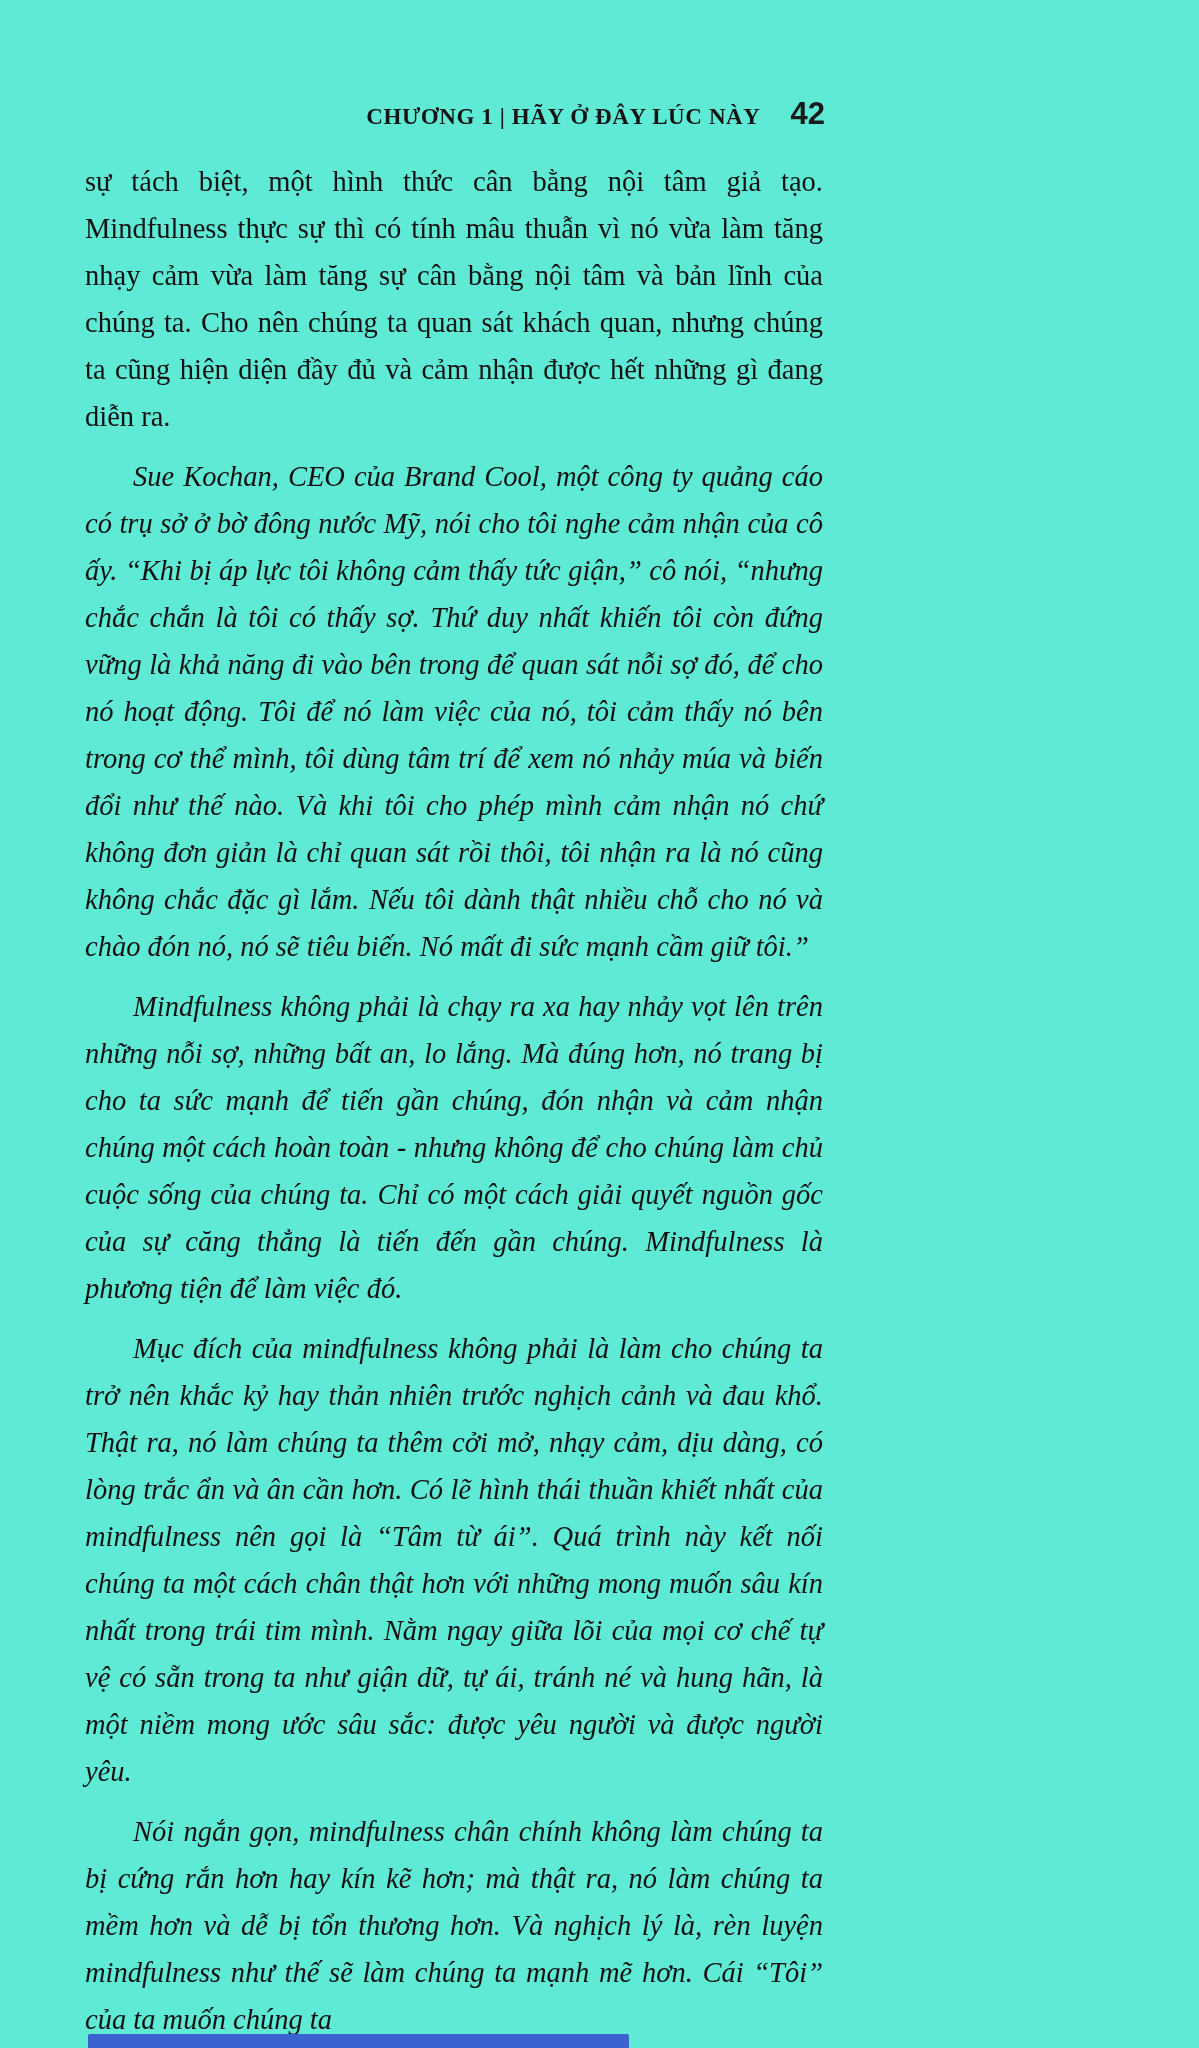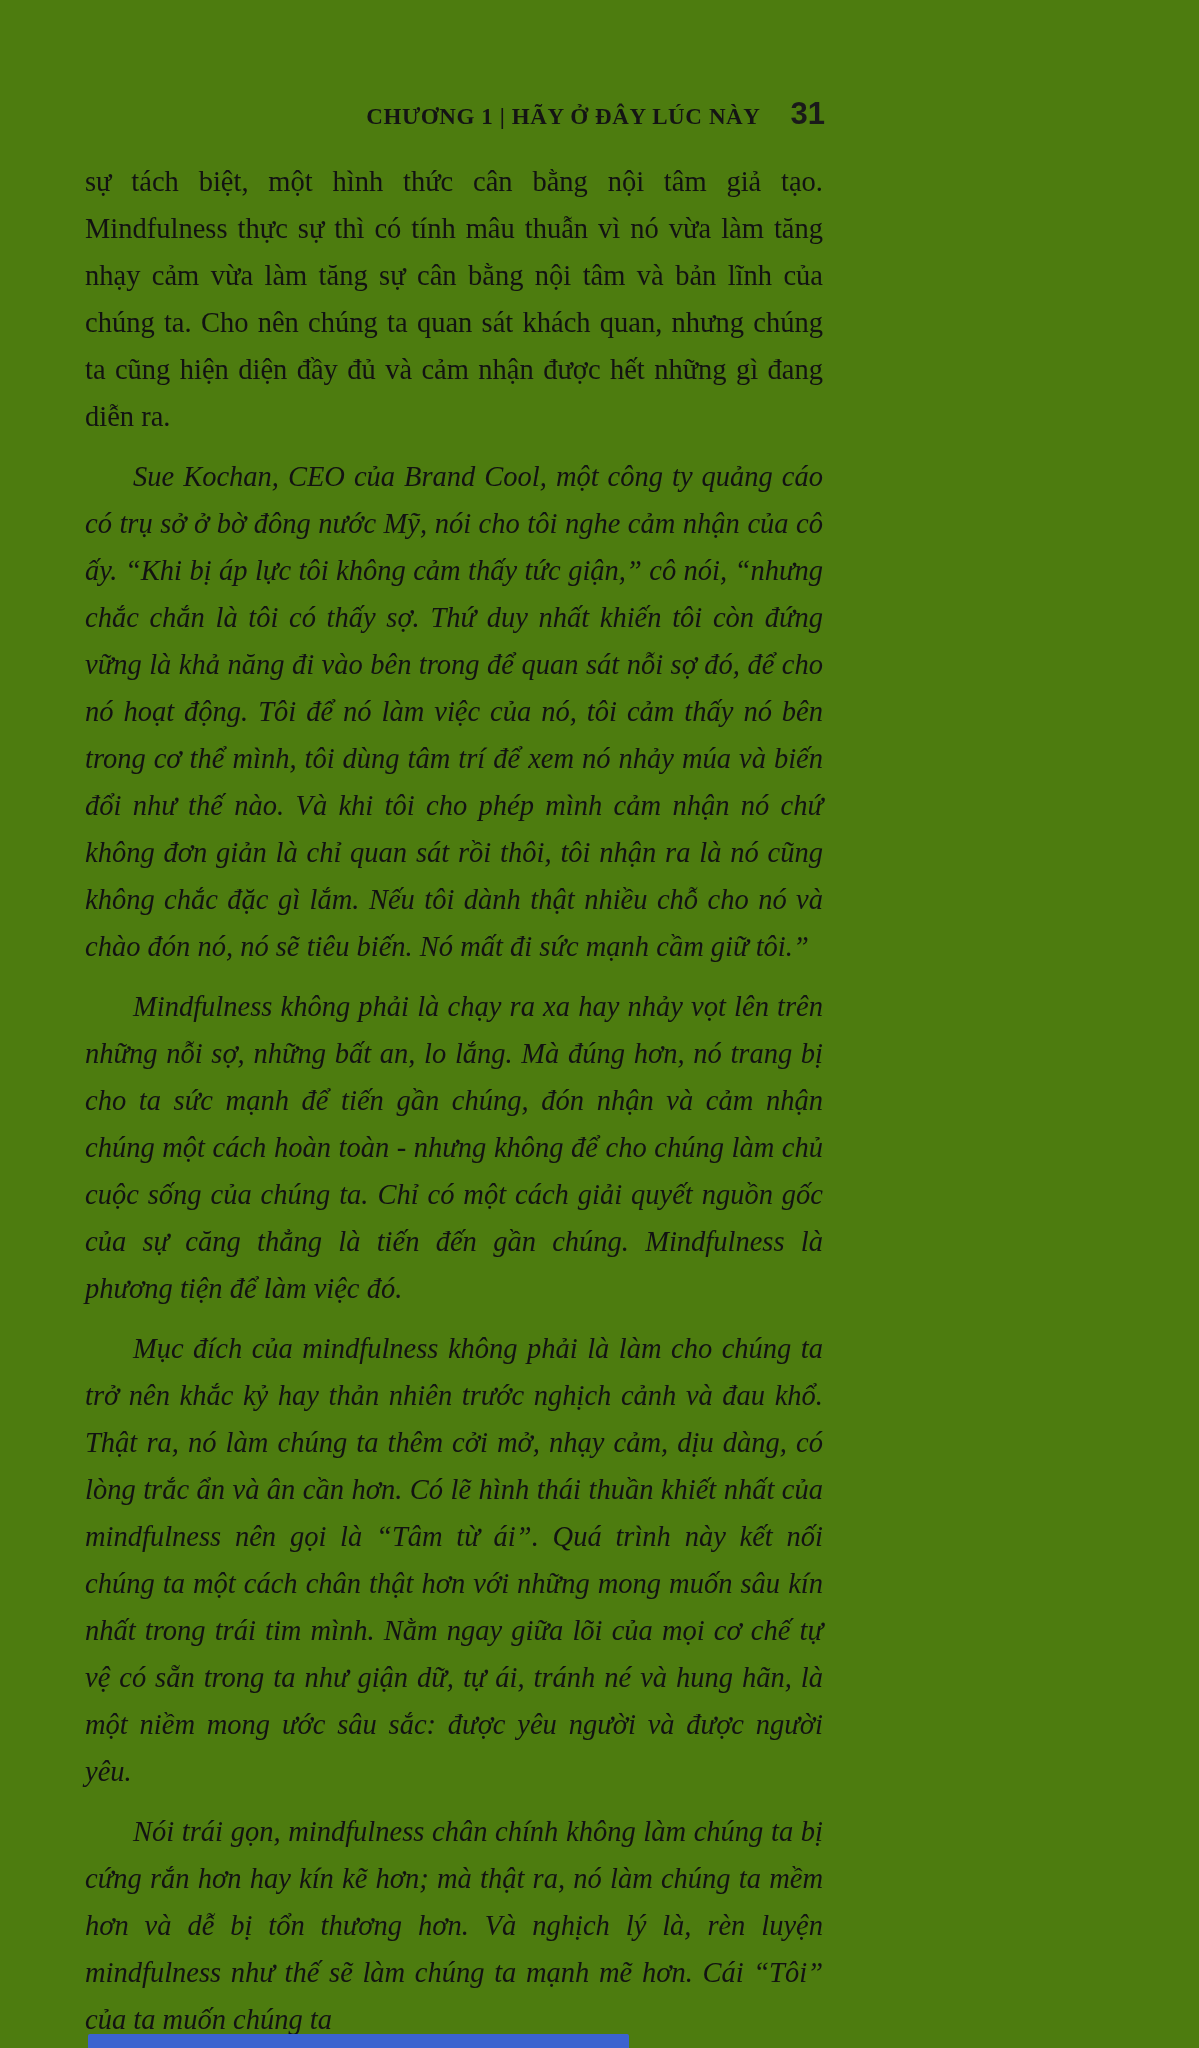--- a/index.html
+++ b/index.html
@@ -6,21 +6,21 @@
   body{
     width:1199px;height:2048px;
     background:#ffffff;
     position:relative;
     font-family:"Liberation Serif","DejaVu Serif",serif;
     color:#111111;
     overflow:hidden;
   }
   .page{
     position:absolute;inset:0;
-    background:#4d7c0f;
+    background:#5eead4;
   }
   .running-header{
     position:absolute;
     top:96px;left:85px;width:740px;
     display:flex;justify-content:flex-end;align-items:baseline;
     gap:30px;
     white-space:nowrap;
   }
   .chapter-label{
     font-size:23px;
@@ -60,26 +60,26 @@
     border-radius:2px 2px 0 0;
   }
 </style>
 </head>
 <body>
 
 <div class="page">
 
   <div class="running-header">
     <span class="chapter-label">CHƯƠNG 1 | HÃY Ở ĐÂY LÚC NÀY</span>
-    <span class="page-number">31</span>
+    <span class="page-number">42</span>
   </div>
 
   <div class="body-text">
     <p>sự tách biệt, một hình thức cân bằng nội tâm giả tạo. Mindfulness thực sự thì có tính mâu thuẫn vì nó vừa làm tăng nhạy cảm vừa làm tăng sự cân bằng nội tâm và bản lĩnh của chúng ta. Cho nên chúng ta quan sát khách quan, nhưng chúng ta cũng hiện diện đầy đủ và cảm nhận được hết những gì đang diễn ra.</p>
     <p class="indent">Sue Kochan, CEO của Brand Cool, một công ty quảng cáo có trụ sở ở bờ đông nước Mỹ, nói cho tôi nghe cảm nhận của cô ấy. “Khi bị áp lực tôi không cảm thấy tức giận,” cô nói, “nhưng chắc chắn là tôi có thấy sợ. Thứ duy nhất khiến tôi còn đứng vững là khả năng đi vào bên trong để quan sát nỗi sợ đó, để cho nó hoạt động. Tôi để nó làm việc của nó, tôi cảm thấy nó bên trong cơ thể mình, tôi dùng tâm trí để xem nó nhảy múa và biến đổi như thế nào. Và khi tôi cho phép mình cảm nhận nó chứ không đơn giản là chỉ quan sát rồi thôi, tôi nhận ra là nó cũng không chắc đặc gì lắm. Nếu tôi dành thật nhiều chỗ cho nó và chào đón nó, nó sẽ tiêu biến. Nó mất đi sức mạnh cầm giữ tôi.”</p>
     <p class="indent">Mindfulness không phải là chạy ra xa hay nhảy vọt lên trên những nỗi sợ, những bất an, lo lắng. Mà đúng hơn, nó trang bị cho ta sức mạnh để tiến gần chúng, đón nhận và cảm nhận chúng một cách hoàn toàn - nhưng không để cho chúng làm chủ cuộc sống của chúng ta. Chỉ có một cách giải quyết nguồn gốc của sự căng thẳng là tiến đến gần chúng. Mindfulness là phương tiện để làm việc đó.</p>
     <p class="indent">Mục đích của mindfulness không phải là làm cho chúng ta trở nên khắc kỷ hay thản nhiên trước nghịch cảnh và đau khổ. Thật ra, nó làm chúng ta thêm cởi mở, nhạy cảm, dịu dàng, có lòng trắc ẩn và ân cần hơn. Có lẽ hình thái thuần khiết nhất của mindfulness nên gọi là “Tâm từ ái”. Quá trình này kết nối chúng ta một cách chân thật hơn với những mong muốn sâu kín nhất trong trái tim mình. Nằm ngay giữa lõi của mọi cơ chế tự vệ có sẵn trong ta như giận dữ, tự ái, tránh né và hung hãn, là một niềm mong ước sâu sắc: được yêu người và được người yêu.</p>
-    <p class="indent">Nói trái gọn, mindfulness chân chính không làm chúng ta bị cứng rắn hơn hay kín kẽ hơn; mà thật ra, nó làm chúng ta mềm hơn và dễ bị tổn thương hơn. Và nghịch lý là, rèn luyện mindfulness như thế sẽ làm chúng ta mạnh mẽ hơn. Cái “Tôi” của ta muốn chúng ta</p>
+    <p class="indent">Nói ngắn gọn, mindfulness chân chính không làm chúng ta bị cứng rắn hơn hay kín kẽ hơn; mà thật ra, nó làm chúng ta mềm hơn và dễ bị tổn thương hơn. Và nghịch lý là, rèn luyện mindfulness như thế sẽ làm chúng ta mạnh mẽ hơn. Cái “Tôi” của ta muốn chúng ta</p>
   </div>
 
   <div class="highlight-bar" style="background: rgb(59, 99, 207);"></div>
 
 </div>
 
 </body></html>

